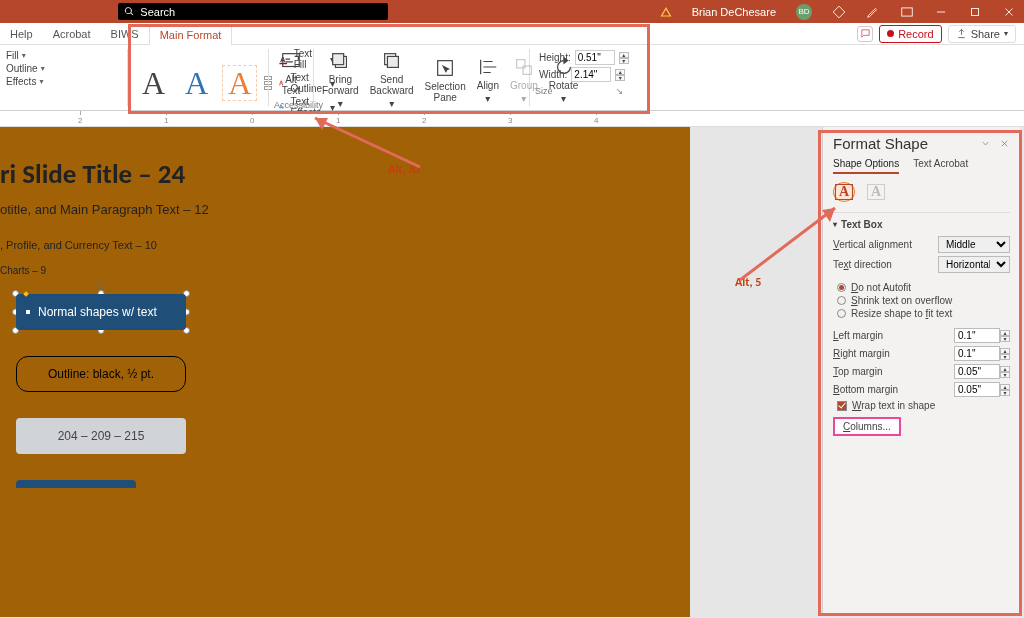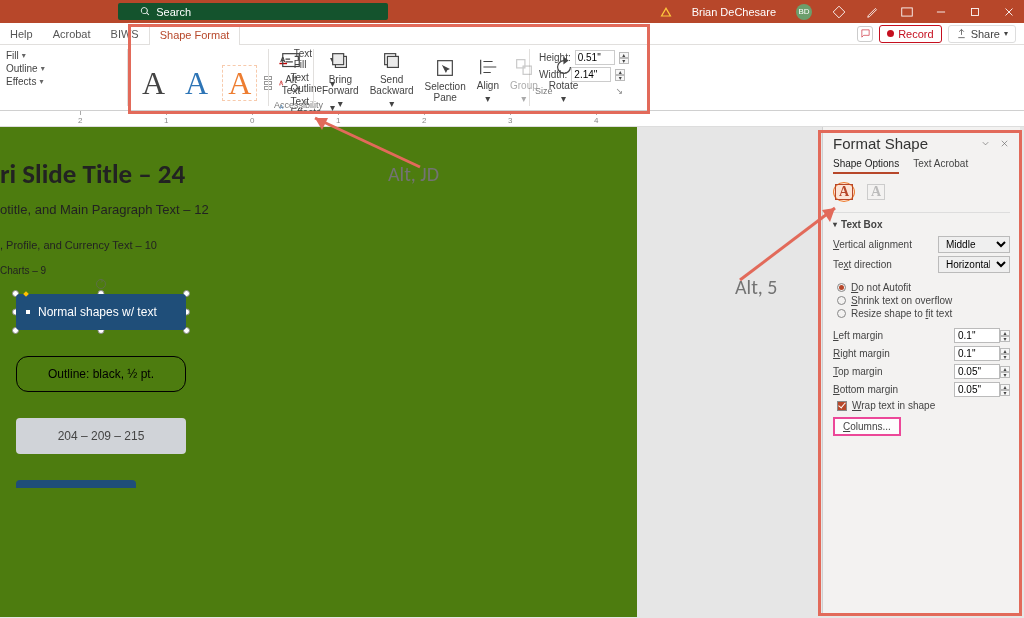--- a/index.html
+++ b/index.html
@@ -1,20 +1,20 @@
 <!DOCTYPE html>
 <html><head>
 <meta charset="utf-8">
 <style>
   * { box-sizing: border-box; margin: 0; padding: 0; font-family: "Segoe UI", Arial, sans-serif; }
   body { width: 1024px; height: 618px; overflow: hidden; background: #f3f2f1; position: relative; }
 
   
   .titlebar { height: 23px; background: #b7472a; display: flex; align-items: center; color: #fff; font-size: 11px; }
-  .search-wrap { margin-left: 118px; width: 270px; height: 17px; background: #14532d; display: flex; align-items: center; padding: 0 22px; border-radius: 2px; }
+  .search-wrap { margin-left: 118px; width: 270px; height: 17px; background: #000000; display: flex; align-items: center; padding: 0 6px; border-radius: 2px; }
   .search-wrap svg { width: 11px; height: 11px; margin-right: 6px; fill: #fff; }
   .search-wrap input { background: transparent; border: none; outline: none; color: #fff; font-size: 11px; width: 100%; }
   .search-wrap input::placeholder { color: #fff; }
   .tb-right { margin-left: auto; display: flex; align-items: center; gap: 20px; padding-right: 8px; }
   .warn { width: 12px; height: 12px; fill: #ffc83d; }
   .avatar { width: 16px; height: 16px; border-radius: 50%; background: #6c9e6c; display: inline-flex; align-items: center; justify-content: center; font-size: 8px; color: #fff; }
   .tb-ico { width: 14px; height: 14px; fill: #fff; stroke: #fff; }
 
   
   .menubar { height: 22px; background: #fff; display: flex; align-items: center; font-size: 11px; color: #555; border-bottom: 1px solid #e1dfdd; position: relative; }
@@ -55,21 +55,21 @@
   .dlaunch{font-size:9px;color:#888;align-self:flex-end;padding:0 2px;}
 
   
   .ruler { height: 16px; background: #fff; border-bottom: 1px solid #ddd; position: relative; font-size: 8px; color: #888; overflow:hidden;}
   .ruler .tick { position: absolute; top: 0; height: 100%; display:flex;flex-direction:column;align-items:center;}
   .ruler .tick::before{content:"";width:1px;height:4px;background:#aaa;}
   .ruler .tick span{margin-top:1px;}
 
   
   .workarea { position: absolute; top: 127px; left: 0; right: 0; bottom: 0; display: flex; background:#e6e6e6;}
-  .slide { background: #4d7c0f; width: 637px; height: 490px; position: relative; padding-top: 20px; }
+  .slide { background: #a16207; width: 690px; height: 490px; position: relative; padding-top: 20px; }
   .slide h1 { font-family: Calibri, Arial, sans-serif; font-size: 27px; font-weight: 700; color: #222; margin: 10px 0 12px 0; }
   .slide .t14 { font-size: 15px; font-weight: 600; color: #222; margin: 6px 0 12px; }
   .slide .t12 { font-size: 13px; color: #222; margin: 0 0 22px; }
   .slide .t10 { font-size: 11px; color: #222; margin: 0 0 14px; }
   .slide .t9 { font-size: 10px; color: #222; margin: 0 0 18px; }
 
   .shape { position: relative; margin-left: 16px; }
   .sel { position: absolute; width: 7px; height: 7px; border: 1px solid #888; background: #fff; border-radius: 50%; }
   .rot { position: absolute; left: 50%; top: -18px; transform: translateX(-50%); width: 12px; height: 12px; }
   .rot svg{width:12px;height:12px;fill:none;stroke:#666;stroke-width:1.2;}
@@ -103,21 +103,21 @@
   .radio, .check { display: flex; align-items: center; gap: 5px; margin: 2px 0 2px 4px; font-size: 10px; }
   .radio .r { width: 9px; height: 9px; border: 1px solid #888; border-radius: 50%; display:inline-flex;align-items:center;justify-content:center;}
   .radio .r.on::after{content:"";width:5px;height:5px;background:#b7472a;border-radius:50%;}
   .check .c { width: 10px; height: 10px; border: 1px solid #888; background: #b7472a; position: relative; }
   .check .c::after { content: ""; position: absolute; left: 2px; top: -1px; width: 3px; height: 6px; border: solid #fff; border-width: 0 1.5px 1.5px 0; transform: rotate(40deg); }
   .cols-btn{margin-top:4px;padding:2px 8px;border:2px solid #ec4899;background:#fdfdfd;font-size:10px;display:inline-block;}
   .underline{text-decoration:underline;}
 
   
   .red-box { position: absolute; border: 3px solid #e26a5a; pointer-events: none; }
-  .anno { position: absolute; color: #737373; font-size: 20px; font-family: Calibri, Arial, sans-serif; }
+  .anno { position: absolute; color: #c2410c; font-size: 12px; font-family: Calibri, Arial, sans-serif; font-weight: bold; }
   .arrow { position: absolute; }
   .arrow svg { overflow: visible; }
   .arrow path { stroke: #e26a5a; stroke-width: 3; fill: none; }
   .arrow .head { fill: #e26a5a; }
 </style>
 </head>
 <body>
 
 <div class="titlebar">
   <div class="search-wrap">
@@ -150,21 +150,21 @@
     <svg class="tb-ico" viewBox="0 0 24 24">
         <path d="M6 6l12 12M18 6L6 18" stroke="#fff" stroke-width="1.5"></path>
       </svg>
   </div>
 </div>
 
 <div class="menubar">
   <span class="mi">Help</span>
   <span class="mi">Acrobat</span>
   <span class="mi">BIWS</span>
-  <span class="mi active">Shape Format</span>
+  <span class="mi active">Main Format</span>
   <div class="right">
     <span class="comment-ico">
         <svg viewBox="0 0 24 24">
           <path d="M4 4h16v12H8l-4 4V4z"></path>
         </svg>
       </span>
     <span class="pill red">
         <span class="dot"></span>
         <span>Record</span>
       </span>

